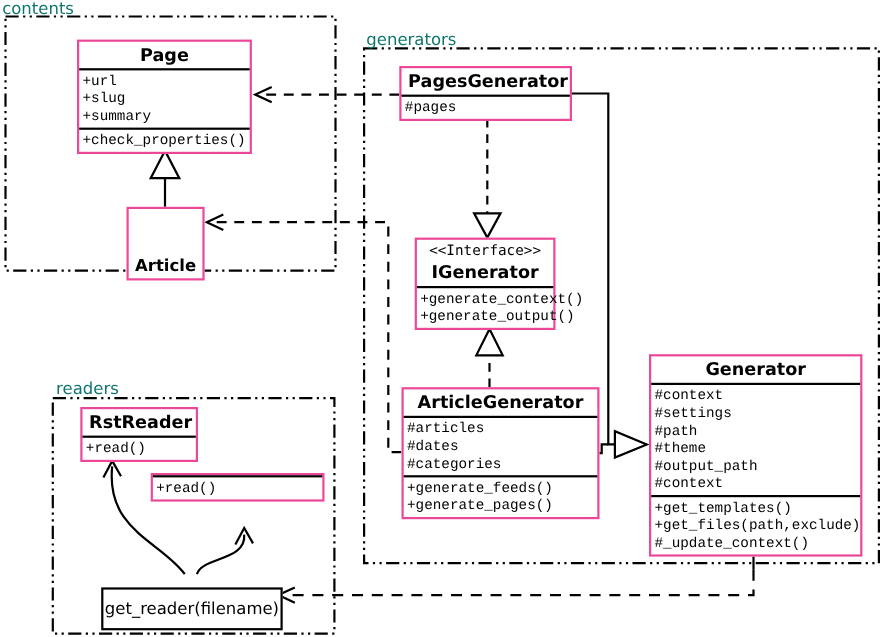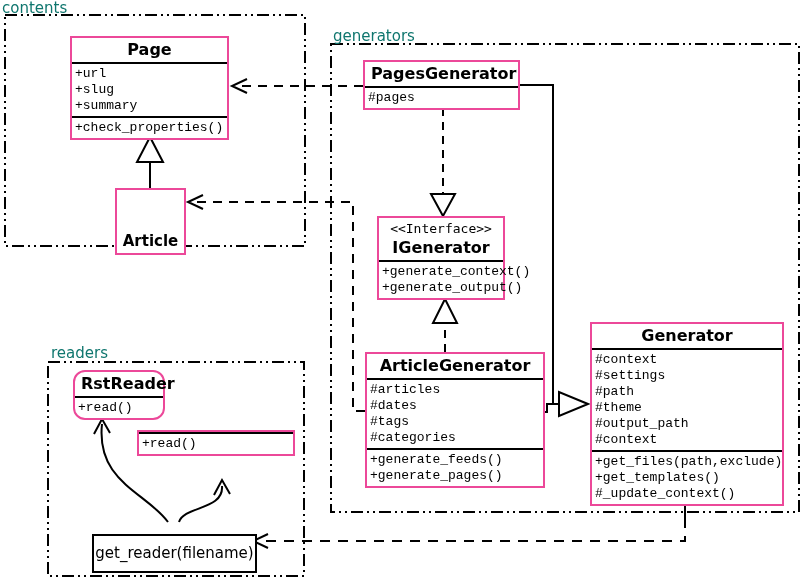--- a/index.html
+++ b/index.html
@@ -140,47 +140,46 @@
       <div class="member">+generate_context()</div>
       <div class="member">+generate_output()</div>
     </div>
   </div>
 
   <div class="uml" style="left:365px; top:352px; width:180px;">
     <div class="title">ArticleGenerator</div>
     <div class="comp">
       <div class="member">#articles</div>
       <div class="member">#dates</div>
-      <div class="member">#tags</div>
       <div class="member">#categories</div>
     </div>
     <div class="comp">
       <div class="member">+generate_feeds()</div>
       <div class="member">+generate_pages()</div>
     </div>
   </div>
 
   <div class="uml" style="left:590px; top:322px; width:194px;">
     <div class="title">Generator</div>
     <div class="comp">
       <div class="member">#context</div>
       <div class="member">#settings</div>
       <div class="member">#path</div>
       <div class="member">#theme</div>
       <div class="member">#output_path</div>
       <div class="member">#context</div>
     </div>
     <div class="comp">
+      <div class="member">+get_templates()</div>
       <div class="member">+get_files(path,exclude)</div>
-      <div class="member">+get_templates()</div>
       <div class="member">#_update_context()</div>
     </div>
   </div>
 
-  <div class="uml" style="left:73px; top:370px; width:92px;border-radius:12px;">
+  <div class="uml" style="left:73px; top:370px; width:107px;">
     <div class="title">RstReader</div>
     <div class="comp">
       <div class="member">+read()</div>
     </div>
   </div>
 
   <div class="uml" style="left:137px; top:430px; width:158px;">
     <div class="comp">
       <div class="member">+read()</div>
     </div>

